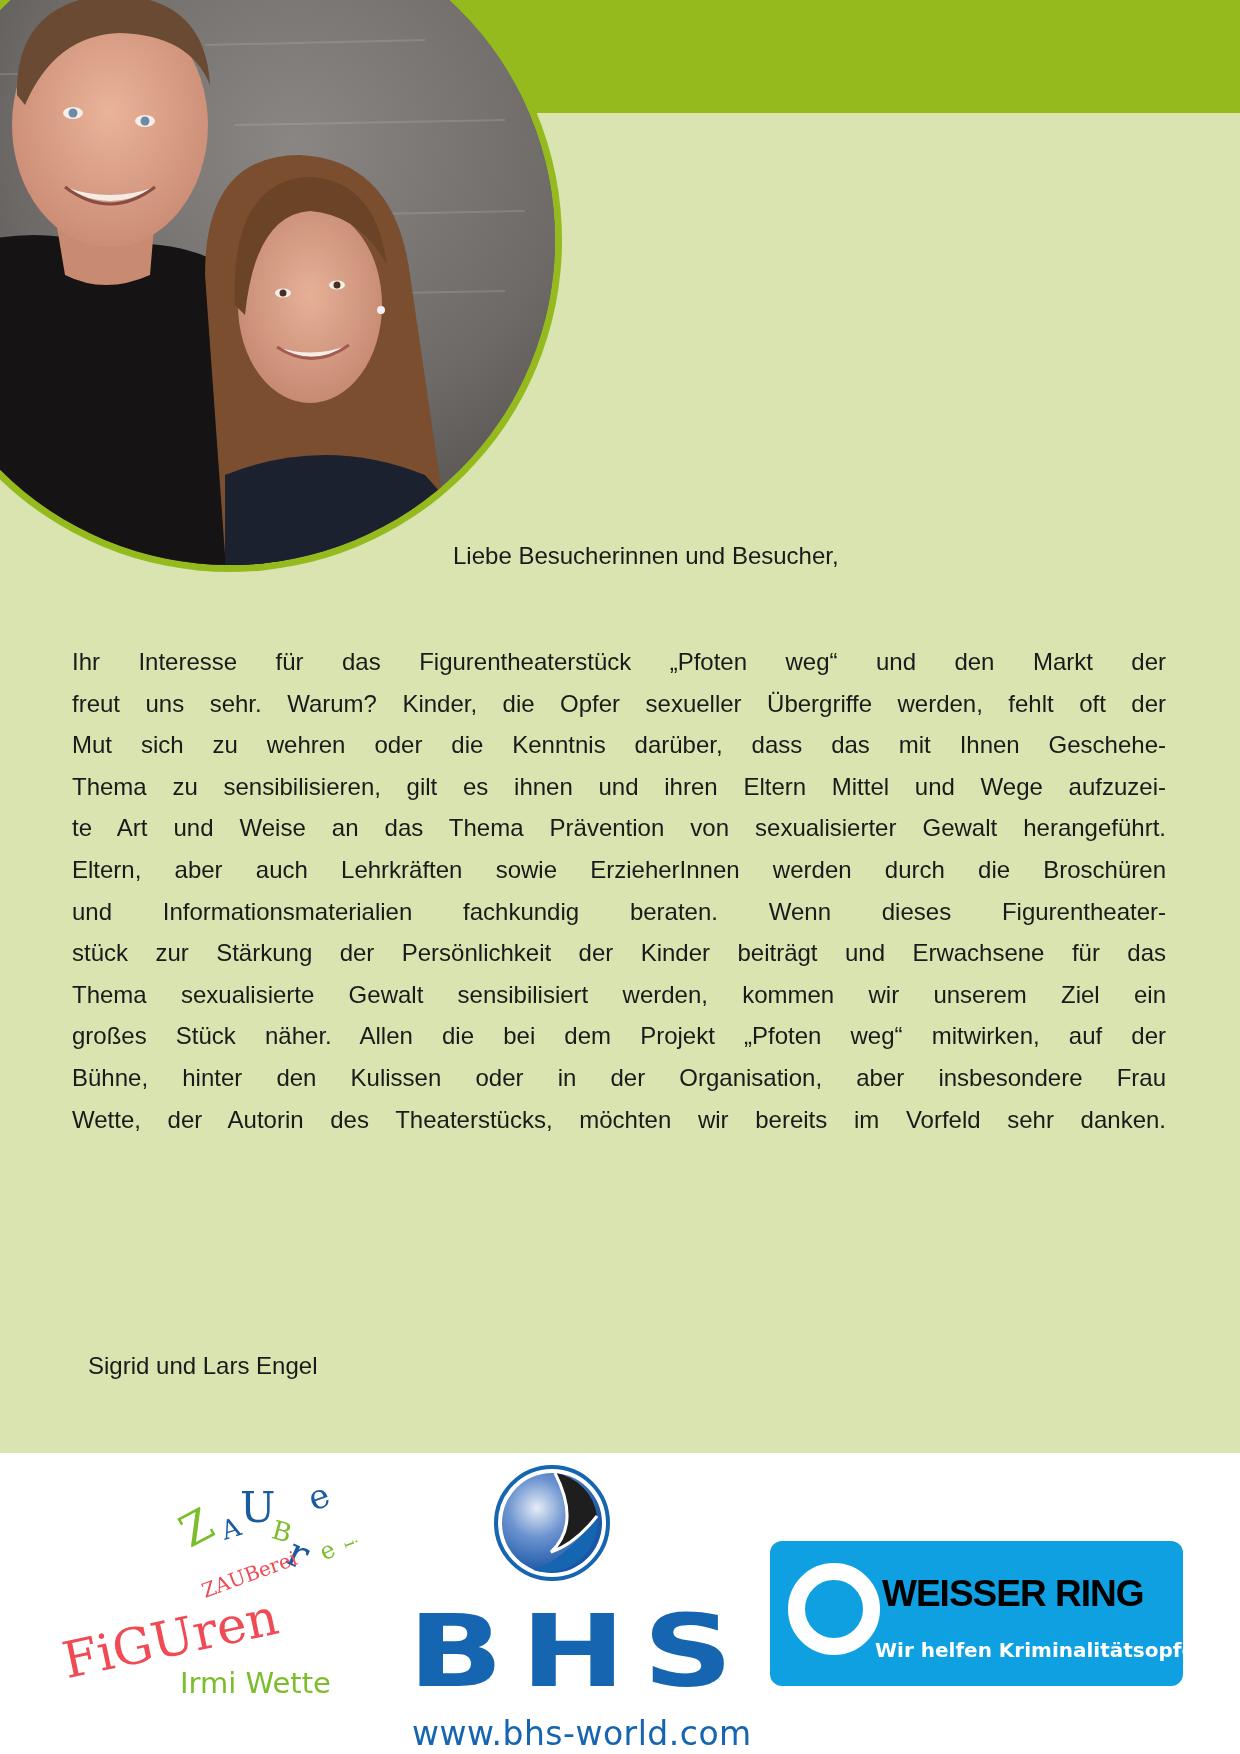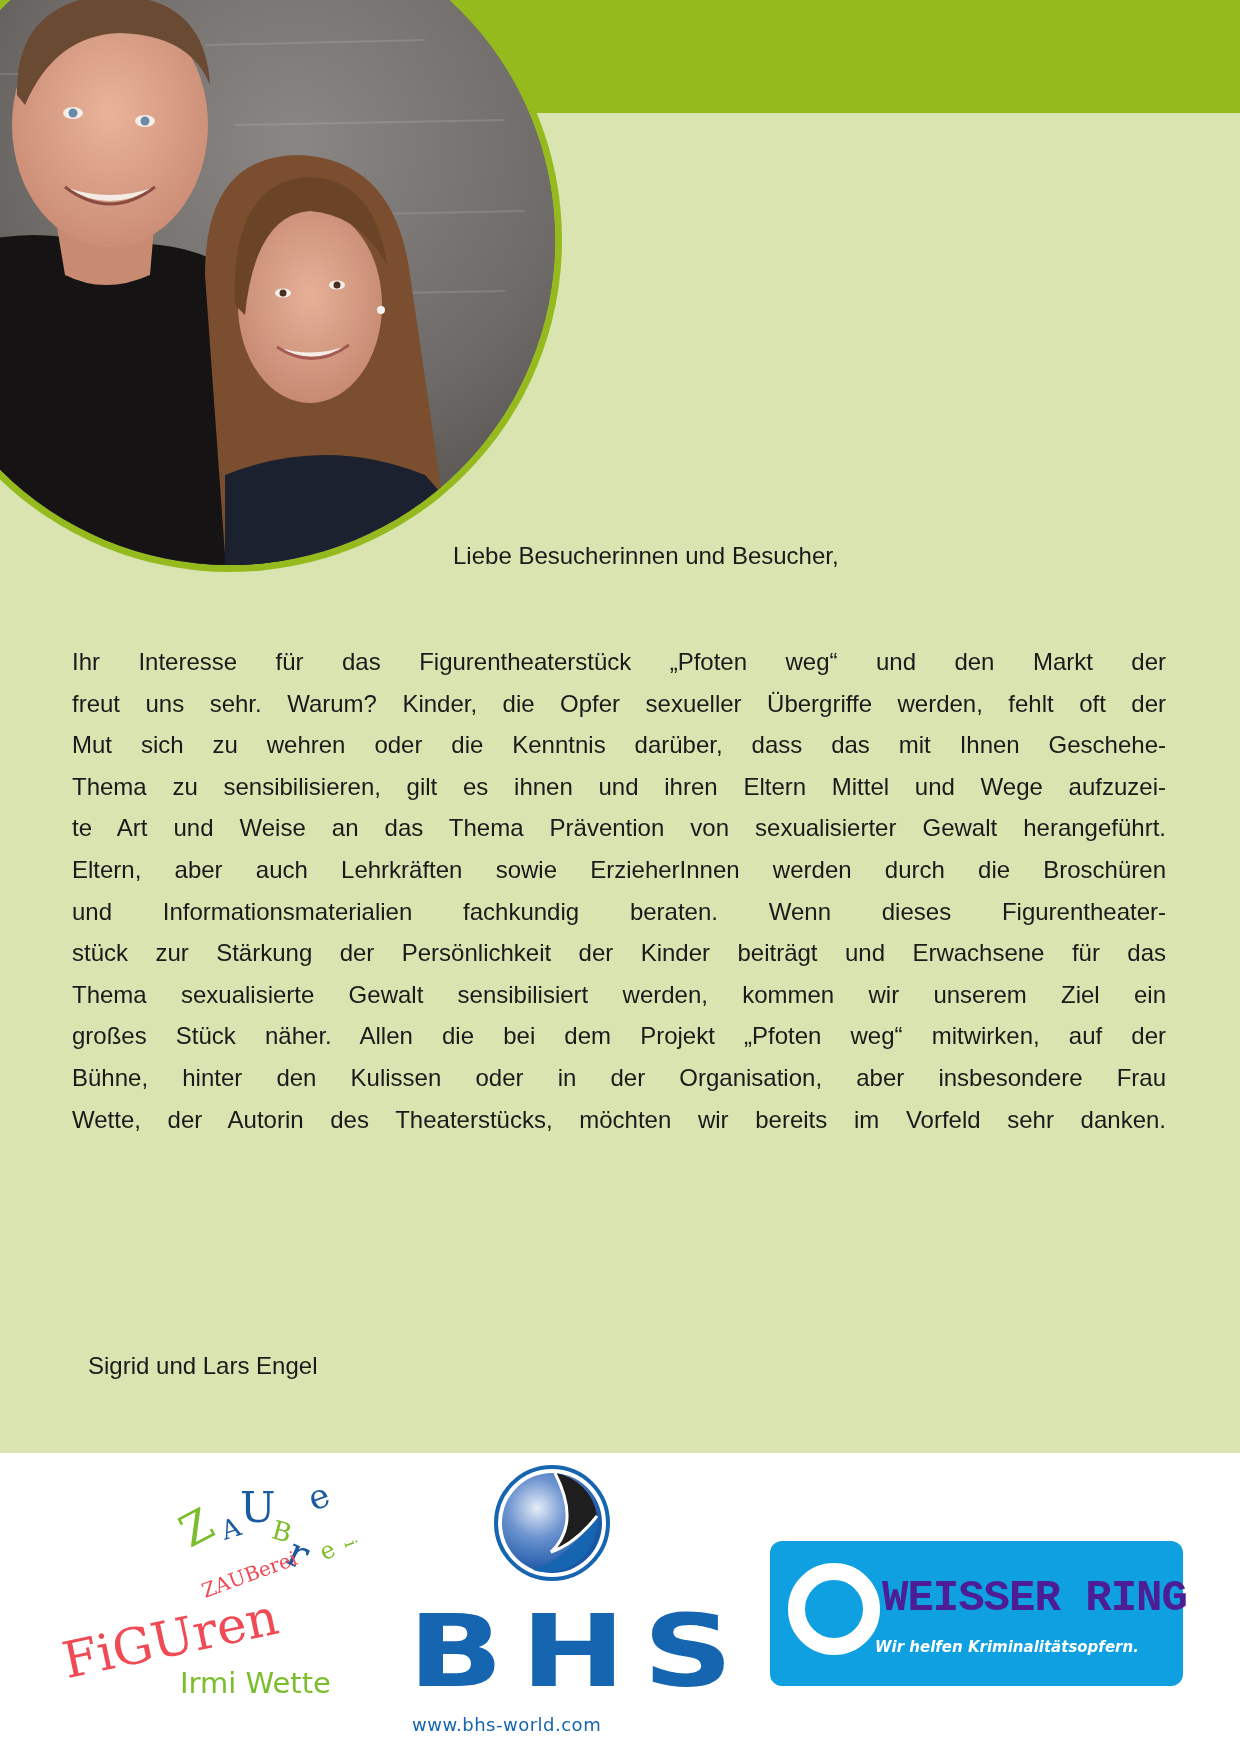--- a/index.html
+++ b/index.html
@@ -13,25 +13,25 @@
   .body-text { position:absolute; left:72px; top:641px; width:1094px; font-size:24px; line-height:41.6px; color:#1a1a1a; text-align:justify; }
   .body-text .line { display:block; text-align:justify; text-align-last:justify; white-space:nowrap; height:41.6px; }
   .body-text .line span { display:block; }
   .signature { position:absolute; left:88px; top:1351px; font-size:24px; color:#1a1a1a; line-height:30px; }
 
   
   .logo-figuren { position:absolute; left:50px; top:1480px; width:340px; height:220px; }
   .logo-bhs { position:absolute; left:390px; top:1462px; width:330px; height:290px; }
   .bhs-globe { position:absolute; left:103px; top:2px; width:118px; height:118px; }
   .bhs-word { position:absolute; left:18px; top:140px; width:300px; font-family:"DejaVu Sans", sans-serif; font-weight:bold; font-size:100px; line-height:100px; color:#1665b0; letter-spacing:14px; transform:scaleX(1.25); transform-origin:left top; }
-  .bhs-url { position:absolute; left:22px; top:252px; font-family:"DejaVu Sans", sans-serif; font-size:18px; color:#1665b0; letter-spacing:0.5px; white-space:nowrap; }
+  .bhs-url { position:absolute; left:22px; top:252px; font-family:"DejaVu Sans", sans-serif; font-size:33px; color:#1665b0; letter-spacing:0.5px; white-space:nowrap; }
   .logo-weisser { position:absolute; left:770px; top:1541px; width:413px; height:145px; background:#0ea0e0; border-radius:12px; }
   .wr-ring { position:absolute; left:18px; top:22px; width:58px; height:58px; border-radius:50%; border:17px solid #ffffff; box-sizing:content-box; }
-  .wr-title { position:absolute; left:112px; top:32px; font-family:Liberation Mono, monospace; font-weight:bold; font-size:44px; color:#4c1d95; letter-spacing:-1px; white-space:nowrap; }
-  .wr-sub { position:absolute; left:105px; top:97px; font-family:"DejaVu Sans", sans-serif; font-weight:bold; font-size:15px; color:#ffffff; white-space:nowrap;font-style:italic; }
+  .wr-title { position:absolute; left:112px; top:32px; font-family:Liberation Sans, sans-serif; font-weight:bold; font-size:37px; color:#000000; letter-spacing:-1px; white-space:nowrap; }
+  .wr-sub { position:absolute; left:105px; top:97px; font-family:"DejaVu Sans", sans-serif; font-weight:bold; font-size:20px; color:#ffffff; white-space:nowrap; }
 </style>
 </head>
 <body>
 
 <div class="content-bg"></div>
 <div class="top-band"></div>
 
 <div class="photo-circle">
   <div class="photo-inner" title="Portrait photo of Sigrid and Lars Engel in front of a grey textured background">
     <svg viewBox="0 0 650 650" xmlns="http://www.w3.org/2000/svg">

